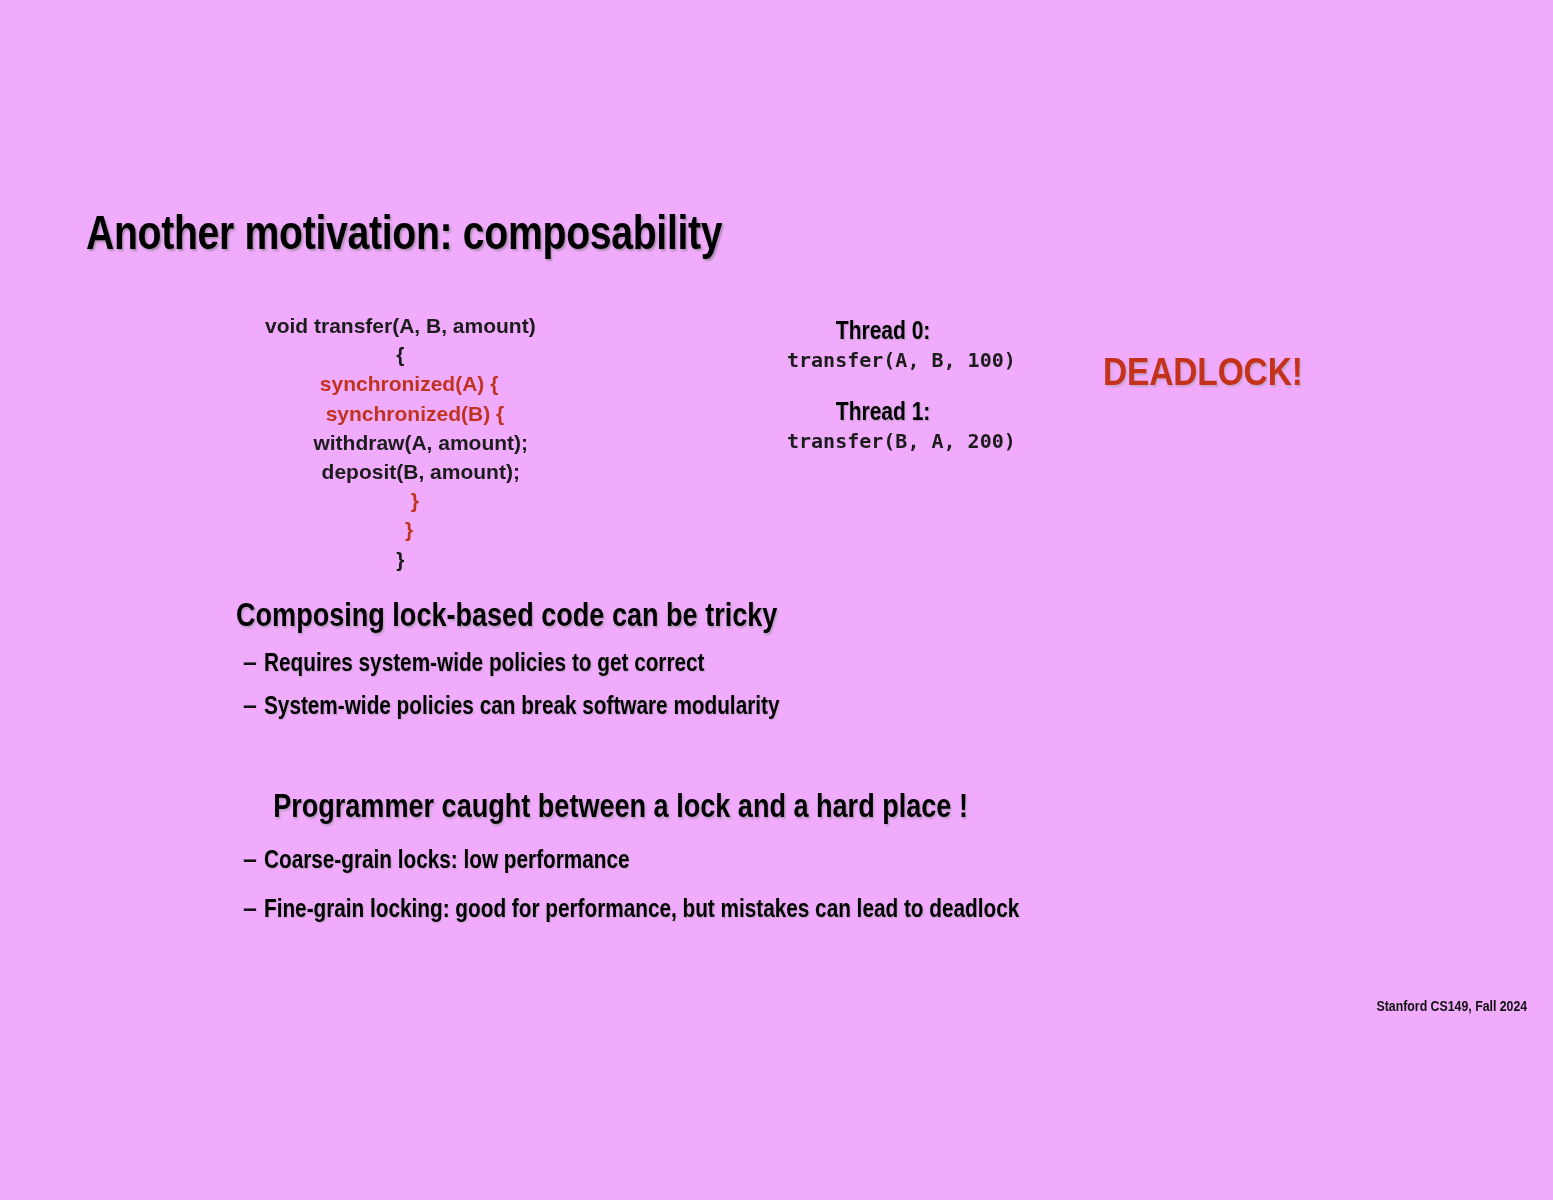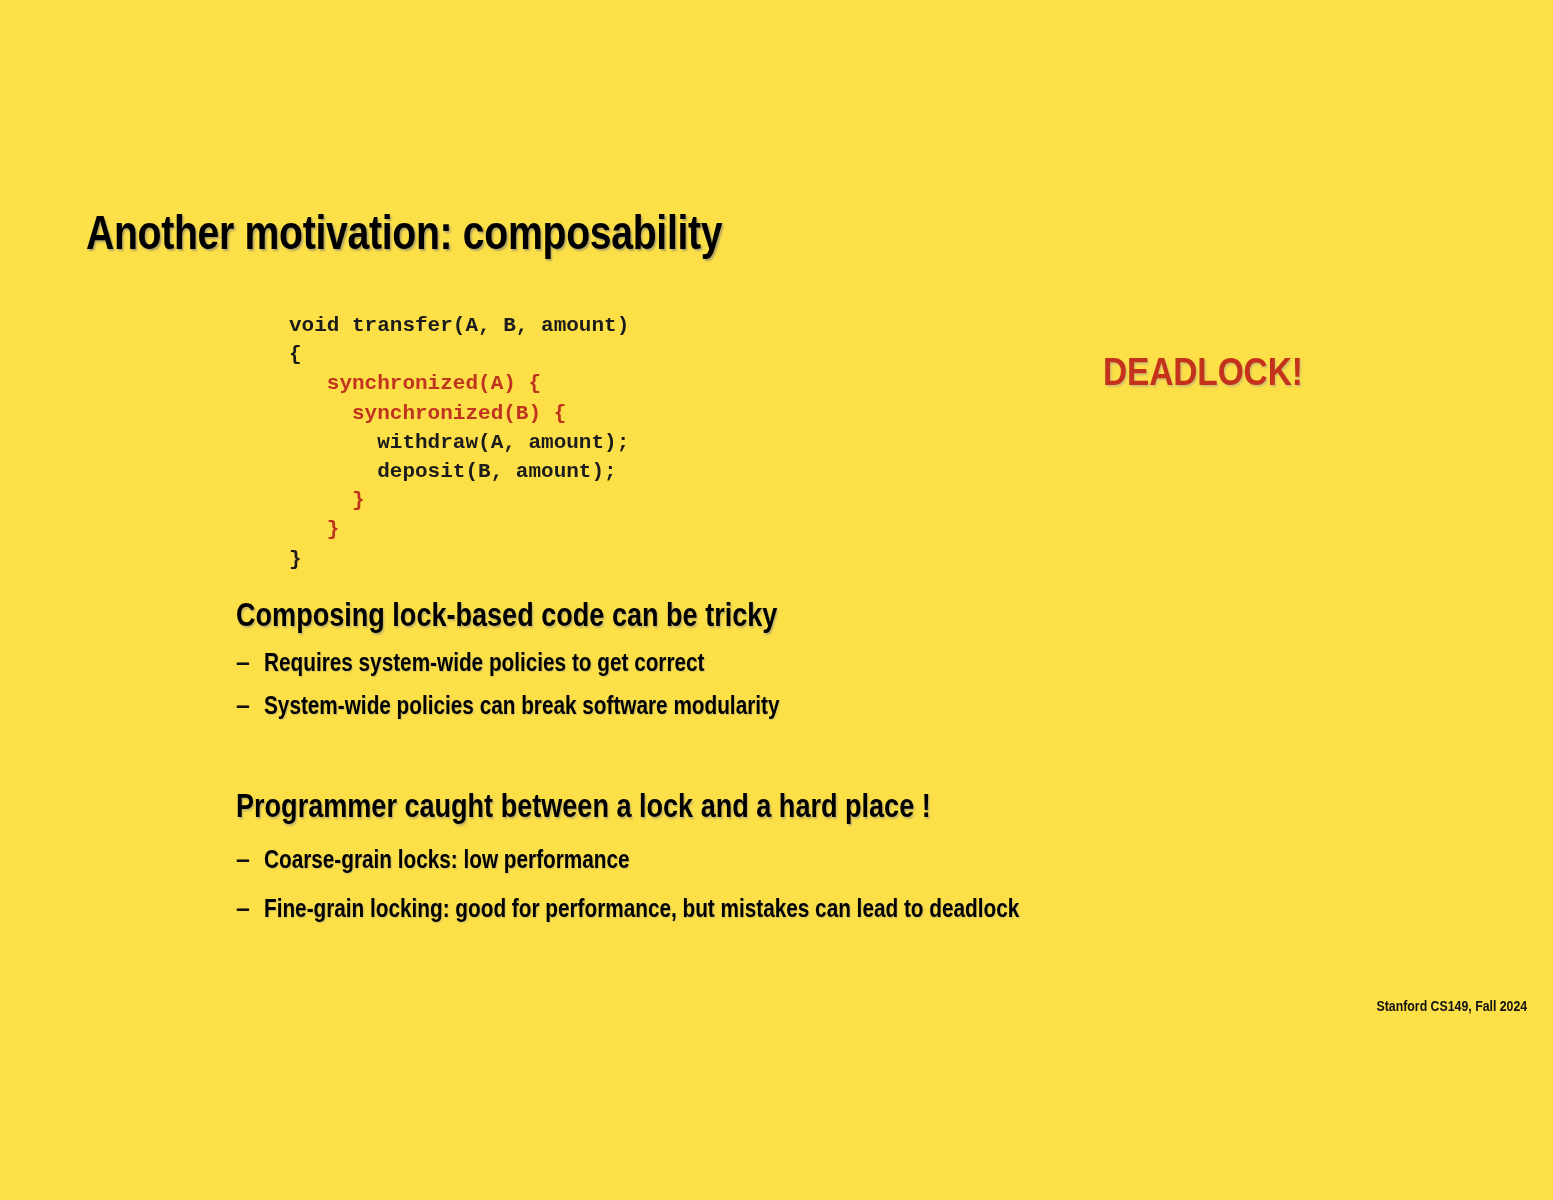--- a/index.html
+++ b/index.html
@@ -12,21 +12,22 @@
     height: 1200px;
     position: relative;
     overflow: hidden;
     font-family: "Liberation Sans", sans-serif;
     -webkit-font-smoothing: antialiased;
   }
 
   .slide {
     position: absolute;
     inset: 0;
-    background: #fde047;
+    background: #f0abfc;
+    text-align: center;
   }
 
   
   .slide-title {
     position: absolute;
     left: 86px;
     top: 207px;
     font-family: "Liberation Sans Narrow", "Liberation Sans", sans-serif;
     font-weight: bold;
     font-size: 49px;
@@ -37,27 +38,26 @@
     transform-origin: left top;
     white-space: nowrap;
     text-shadow: 2px 2px 2px rgba(120,120,120,0.55);
   }
 
   
   .code-block {
     position: absolute;
     left: 265px;
     top: 311px;
-    font-family: Liberation Mono, monospace;
+    font-family: Liberation Sans, sans-serif;
     font-size: 21px;
     line-height: 29.2px;
     font-weight: bold;
     color: #1c1c1c;
     white-space: pre;
-    margin-left: 24px;
   }
   .code-line { white-space: pre; }
   .kw-lock { color: #c0341f; }
 
   
   .threads {
     position: absolute;
     left: 787px;
     top: 316px;
   }
@@ -158,20 +158,30 @@
 </style>
 </head>
 <body>
 
 <div class="slide">
 
   <div class="slide-title">Another motivation: composability</div>
 
   <div class="code-block"><div class="code-line"><span>void transfer(A, B, amount)</span></div><div class="code-line"><span>{</span></div><div class="code-line"><span class="kw-lock">   synchronized(A) {</span></div><div class="code-line"><span class="kw-lock">     synchronized(B) {</span></div><div class="code-line"><span>       withdraw(A, amount);</span></div><div class="code-line"><span>       deposit(B, amount);</span></div><div class="code-line"><span class="kw-lock">     }</span></div><div class="code-line"><span class="kw-lock">   }</span></div><div class="code-line"><span>}</span></div></div>
 
+  <div class="threads">
+    <div class="thread-group">
+      <div class="thread-label">Thread 0:</div>
+      <div class="thread-call">transfer(A, B, 100)</div>
+    </div>
+    <div class="thread-group">
+      <div class="thread-label">Thread 1:</div>
+      <div class="thread-call">transfer(B, A, 200)</div>
+    </div>
+  </div>
 
   <div class="deadlock">DEADLOCK!</div>
 
   <div class="section" id="section-composing">
     <div class="section-heading">Composing lock-based code can be tricky</div>
     <div class="bullet-row">
       <span class="bullet-dash">–</span>
       <span class="bullet-text">Requires system-wide policies to get correct</span>
     </div>
     <div class="bullet-row">

